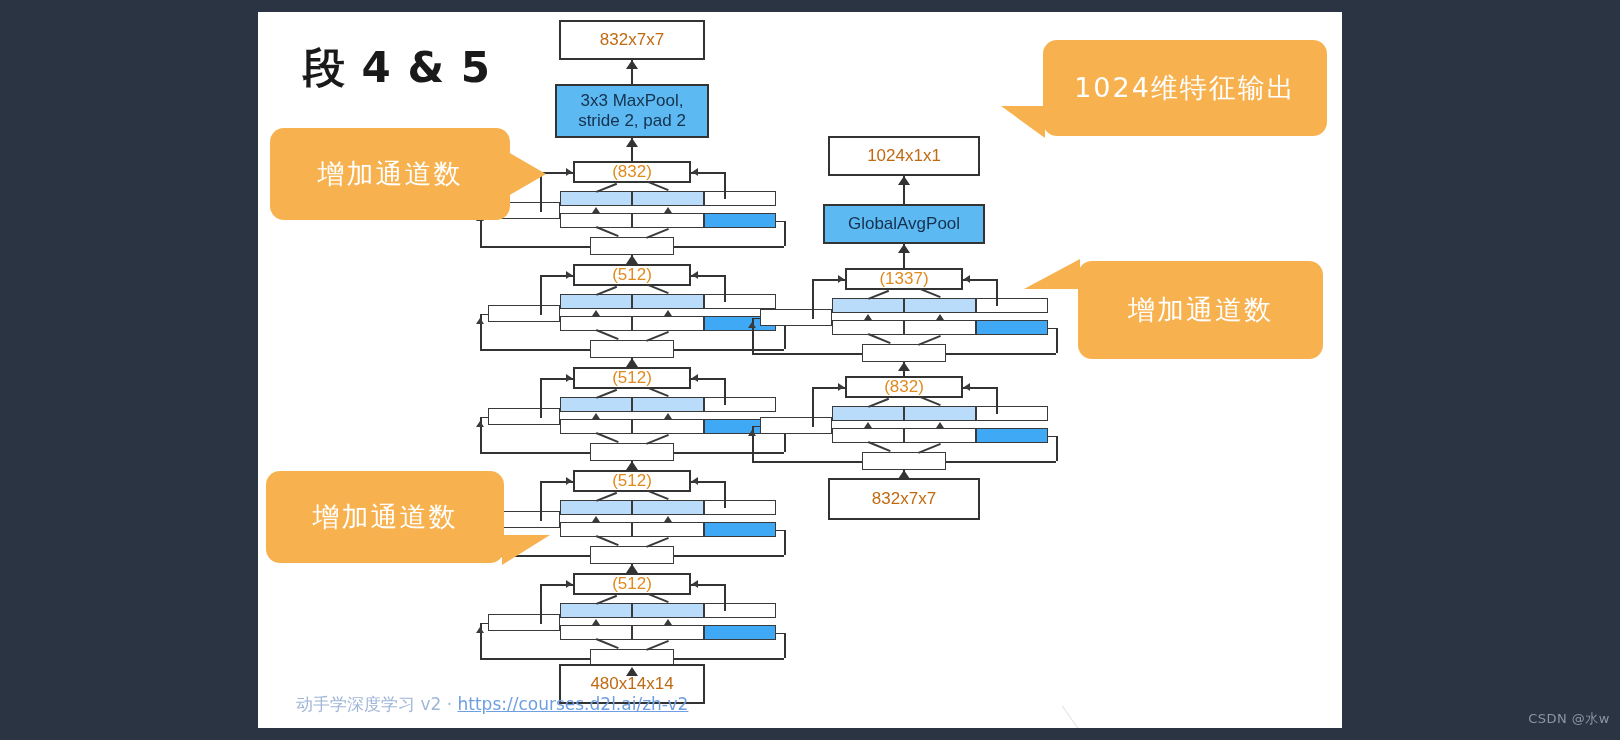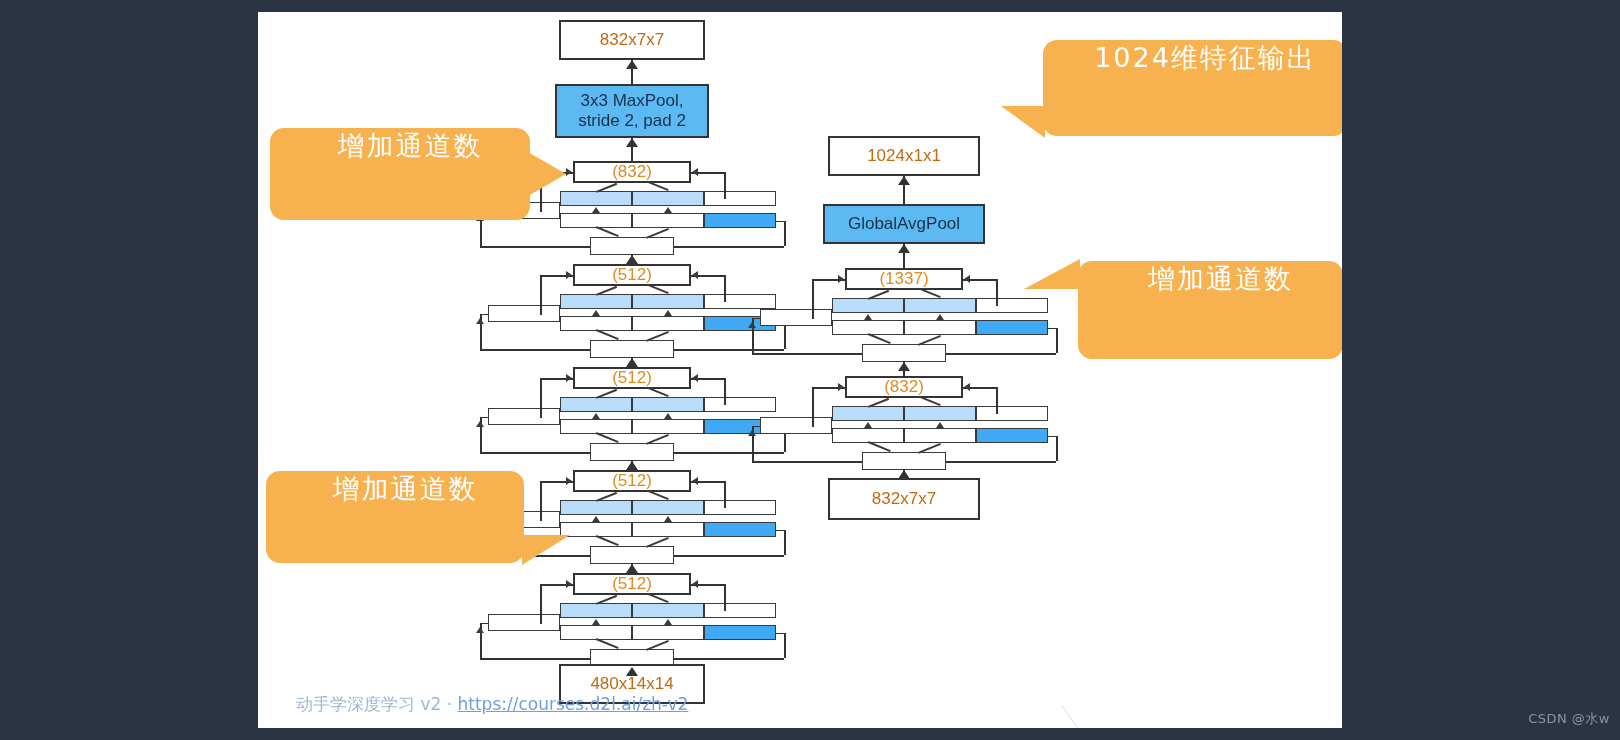--- a/index.html
+++ b/index.html
@@ -33,24 +33,23 @@
   .title{
     position:absolute;left:45px;top:28px;
     font-size:42px;font-weight:bold;color:#1a1a1a;
     letter-spacing:1px;white-space:nowrap;
     font-family:"DejaVu Sans","Liberation Sans",sans-serif;
   }
 
   
   .callout{
     position:absolute;background:#f7b24f;border-radius:14px;
-    color:#ffffff;display:flex;align-items:flex-start;justify-content:center;
+    color:#ffffff;display:flex;align-items:center;justify-content:center;
     font-size:27px;letter-spacing:2px;
     font-family:"DejaVu Sans","Liberation Sans",sans-serif;
-    padding-left:20px;
   }
   .callout .tail{position:absolute;width:0;height:0;}
   
   .tail-right{
     right:-36px;top:50%;margin-top:-22px;
     border-top:22px solid transparent;
     border-bottom:22px solid transparent;
     border-left:38px solid #f7b24f;
   }
   
@@ -143,20 +142,21 @@
 <body>
 
 <div id="stage">
 
   <div class="slide">
 
     <div class="diag">
         <i></i>
       </div>
 
+    <div class="title">段 4 &amp; 5</div>
 
     <div id="left-col">
         <div class="node io" style="left:301px;top:8px;width:146px;height:40px;">
           <span>832x7x7</span>
         </div>
         <div class="node pool" style="left:297px;top:72px;width:154px;height:54px;flex-direction:column;">
           <span>3x3 MaxPool,</span>
           <span>stride 2, pad 2</span>
         </div>
         <div class="ln lnv" style="left:373px;top:48px;height:24px;"></div>

